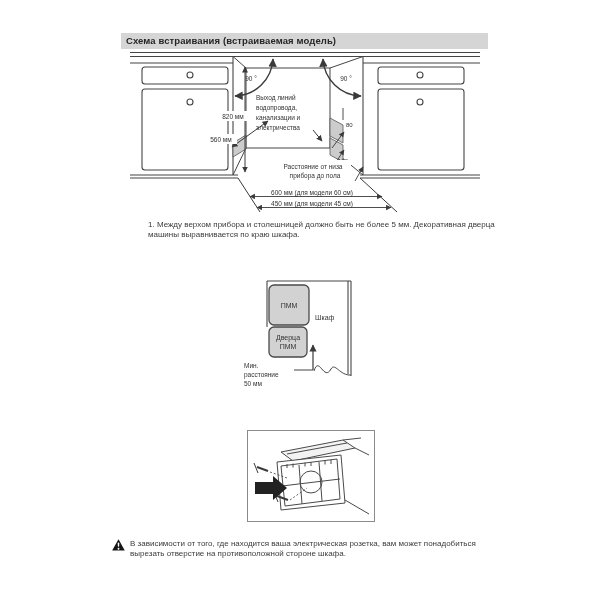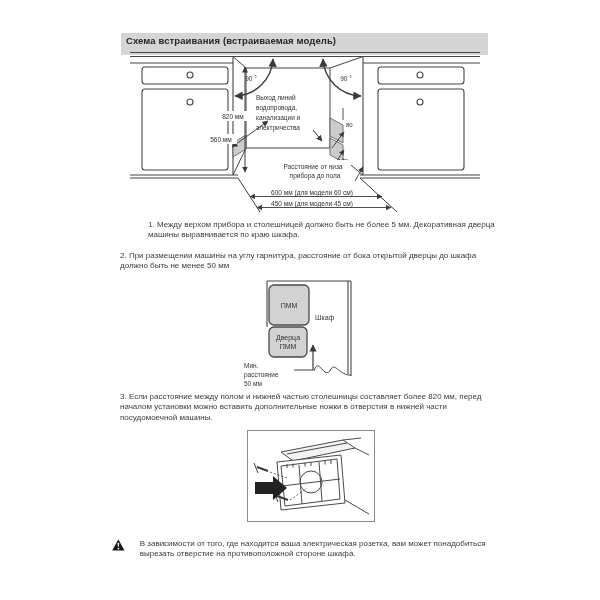--- a/index.html
+++ b/index.html
@@ -1,23 +1,23 @@
 <!DOCTYPE html>
 <html><head>
 <meta charset="utf-8">
 <style>
   html,body{margin:0;padding:0;}
   body{width:600px;height:600px;background:#ffffff;font-family:"Liberation Sans",sans-serif;position:relative;overflow:hidden;}
   .page{position:absolute;inset:0;}
-  .hdr{position:absolute;left:121px;top:33px;width:367px;height:22px;background:#d5d5d5;color:#262626;font-size:9.5px;font-weight:bold;line-height:16px;padding-left:5px;box-sizing:border-box;letter-spacing:.1px;}
+  .hdr{position:absolute;left:121px;top:33px;width:367px;height:16px;background:#d5d5d5;color:#262626;font-size:9.5px;font-weight:bold;line-height:16px;padding-left:5px;box-sizing:border-box;letter-spacing:.1px;}
   .note{position:absolute;left:120px;width:372px;font-size:8px;line-height:1.3;color:#3b3b3b;}
   #note1{top:220px;margin-left:28px;}
   #note2{top:251px;}
   #note3{top:392px;}
-  .warn{position:absolute;left:112px;top:539px;width:380px;display:flex;gap:15px;font-size:8px;line-height:1.3;color:#3b3b3b;}
+  .warn{position:absolute;left:112px;top:539px;width:380px;display:flex;gap:5px;font-size:8px;line-height:1.3;color:#3b3b3b;}
   .warn .txt{width:360px;}
   svg text{font-family:"Liberation Sans",sans-serif;fill:#333;}
   .d1{position:absolute;left:110px;top:50px;}
   .d2{position:absolute;left:230px;top:278px;}
   .d3{position:absolute;left:247px;top:430px;}
 </style>
 </head>
 <body>
 
 <div class="page">
@@ -114,21 +114,20 @@
       <line x1="128" y1="128" x2="150" y2="162"></line>
       <line x1="250" y1="128" x2="287" y2="162"></line>
     </g>
     <line x1="140" y1="146.5" x2="272" y2="146.5" stroke="#3a3a3a" stroke-width="0.9" marker-start="url(#arr)" marker-end="url(#arr)"></line>
     <line x1="147" y1="157.5" x2="281" y2="157.5" stroke="#3a3a3a" stroke-width="0.9" marker-start="url(#arr)" marker-end="url(#arr)"></line>
     <text x="202" y="144.5" font-size="6.5" text-anchor="middle">600 мм (для модели 60 см)</text>
     <text x="202" y="155.5" font-size="6.5" text-anchor="middle">450 мм (для модели 45 см)</text>
   </svg>
 
   <div class="note" id="note1">1. Между верхом прибора и столешницей должно быть не более 5 мм. Декоративная дверца машины выравнивается по краю шкафа.</div>
-  <div class="note" id="note2">2. При размещении машины на углу гарнитура, расстояние от бока открытой дверцы до шкафа должно быть не менее 50 мм</div>
 
   <svg class="d2" width="132" height="114" viewBox="0 0 132 114">
     <defs>
       <marker id="arr2" markerWidth="7" markerHeight="7" refX="5.5" refY="3" orient="auto-start-reverse">
         <path d="M0,0 L6,3 L0,6 z" fill="#3a3a3a"></path>
       </marker>
     </defs>
     <g stroke="#454545" stroke-width="1.1" fill="none">
       <line x1="37" y1="3" x2="121" y2="3"></line>
       <line x1="118" y1="3" x2="118" y2="96"></line>
@@ -144,21 +143,20 @@
     <line x1="64" y1="92" x2="83" y2="92" stroke="#454545" stroke-width="1"></line>
     <line x1="83" y1="92" x2="83" y2="67" stroke="#3a3a3a" stroke-width="1.2" marker-end="url(#arr2)"></line>
     <path d="M 84,93 C 89,77 94,104 101,91 C 105,84 110,98 121,97" stroke="#454545" stroke-width="1" fill="none"></path>
     <g font-size="6.5">
       <text x="14" y="90">Мин.</text>
       <text x="14" y="99">расстояние</text>
       <text x="14" y="108">50 мм</text>
     </g>
   </svg>
 
-  <div class="note" id="note3">3. Если расстояние между полом и нижней частью столешницы составляет более 820 мм, перед началом установки можно вставить дополнительные ножки в отверстия в нижней части посудомоечной машины.</div>
 
   <svg class="d3" width="128" height="92" viewBox="0 0 128 92">
     <rect x="0.5" y="0.5" width="127" height="91" fill="#ffffff" stroke="#8a8a8a" stroke-width="1"></rect>
     <g stroke="#4a4a4a" stroke-width="1" fill="none">
       <polygon points="34,22 96,10 108,18 46,31" fill="#f3f3f3"></polygon>
       <line x1="40" y1="24" x2="100" y2="13"></line>
       <line x1="108" y1="18" x2="122" y2="25"></line>
       <line x1="96" y1="10" x2="114" y2="8"></line>
       <polygon points="30,32 94,25 98,73 34,80" fill="#ffffff"></polygon>
       <polygon points="34,36 90,29 93,69 38,76"></polygon>

